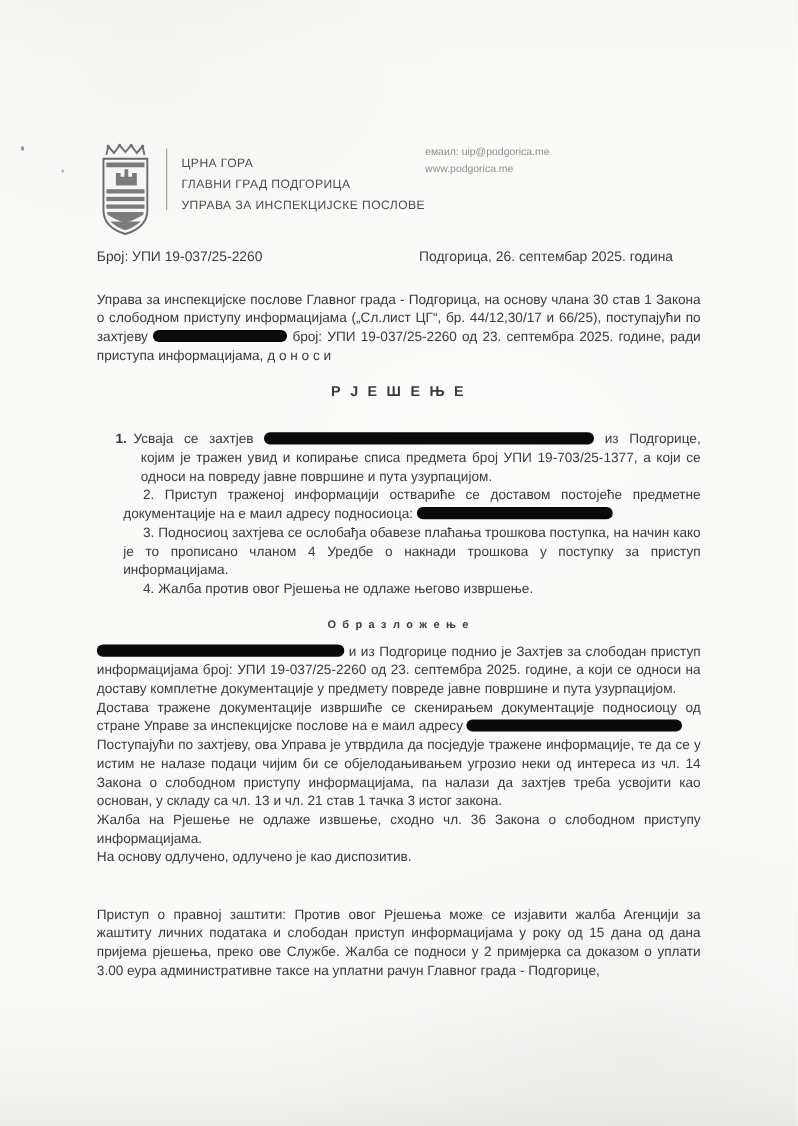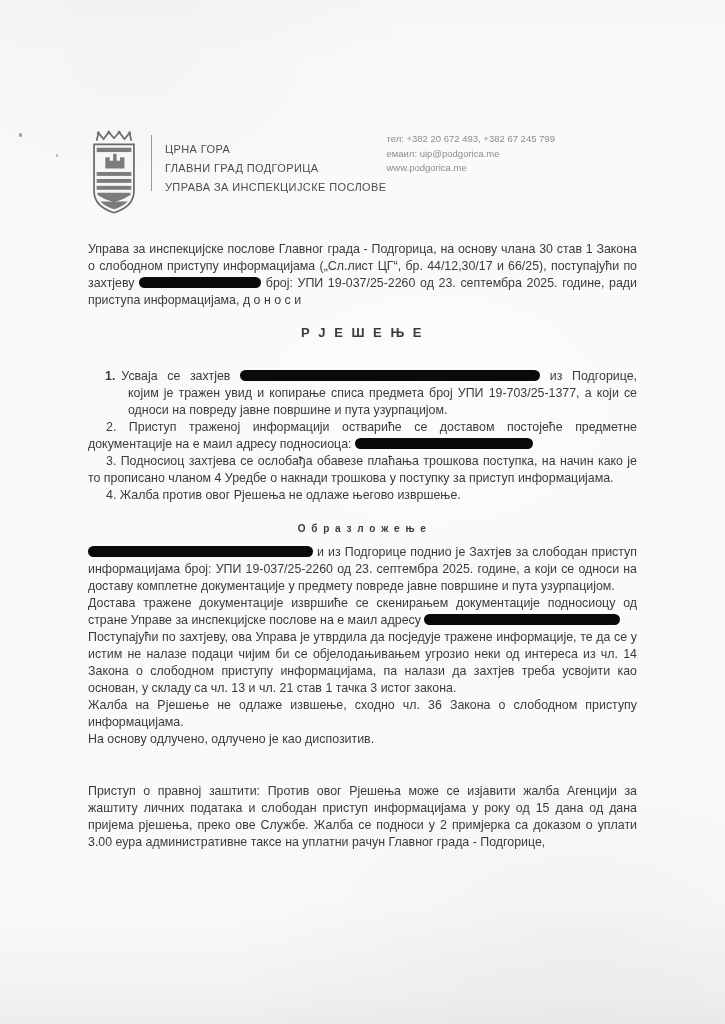--- a/index.html
+++ b/index.html
@@ -31,21 +31,21 @@
   .meta-row { display: flex; justify-content: space-between; margin-top: 9px; font-size: 12.6px; }
   .meta-right { width: 256px; }
 
   
   p { margin: 0; text-align: justify; line-height: 17px; font-size: 12.4px; }
   .intro { margin-top: 24px; }
   .doc-title { margin-top: 15px; text-align: center; font-weight: bold; font-size: 13px; letter-spacing: 2.5px; }
   .list { margin-top: 27px; }
   .item1 { padding-left: 40px; text-indent: -23px; }
   .item1 .num { font-weight: bold; margin-right: 6px; }
-  .item-indent { text-indent: 18px; }
+  .item-indent { text-indent: 18px; margin-left: 24px; }
   .rationale-heading { margin-top: 16px; text-align: center; font-weight: bold; font-size: 10px; letter-spacing: 1.5px; }
   .rationale-p1 { margin-top: 7px; }
   .legal { margin-top: 35px; }
   .b { font-weight: normal; }
 
   
   .redact { display: inline-block; background: #0a0a0a; height: 11.5px; border-radius: 6px; vertical-align: -1px; }
   .r-intro { width: 122px; }
   .r-item1 { width: 300px; }
   .r-item2 { width: 178px; }
@@ -91,26 +91,29 @@
           <path d="M14 84 h32 q-7 6.5 -16 9 q-9 -2.5 -16 -9 Z" fill="#7b7b7b"></path>
         </svg>
       </div>
       <div class="v-divider"></div>
       <div class="org-block">
         <div class="org-line">ЦРНА ГОРА</div>
         <div class="org-line">ГЛАВНИ ГРАД ПОДГОРИЦА</div>
         <div class="org-line">УПРАВА ЗА ИНСПЕКЦИЈСКЕ ПОСЛОВЕ</div>
       </div>
       <div class="contact-block">
-        <div class="contact-line">тел: +382 20 672 493, +382 67 245 799</div>
         <div class="contact-line">емаил: uip@podgorica.me</div>
         <div class="contact-line">www.podgorica.me</div>
       </div>
     </div>
 
+    <div class="meta-row">
+      <span>Број: УПИ 19-037/25-2260</span>
+      <span class="meta-right">Подгорица, 26. септембар 2025. година</span>
+    </div>
 
     <p class="intro"><span>Управа за инспекцијске послове Главног града - Подгорица, на основу члана 30 став 1 Закона о слободном приступу информацијама („Сл.лист ЦГ“, бр. 44/12,30/17 и 66/25), поступајући по захтјеву</span>
       <span class="redact r-intro"></span>
       <span>број: УПИ 19-037/25-2260 од 23. септембра 2025. године, ради приступа информацијама, д о н о с и</span></p>
 
     <p class="doc-title">Р Ј Е Ш Е Њ Е</p>
 
     <div class="list">
       <p class="item1"><span class="num">1.</span><span class="b">Усваја се захтјев</span>
         <span class="redact r-item1"></span>

